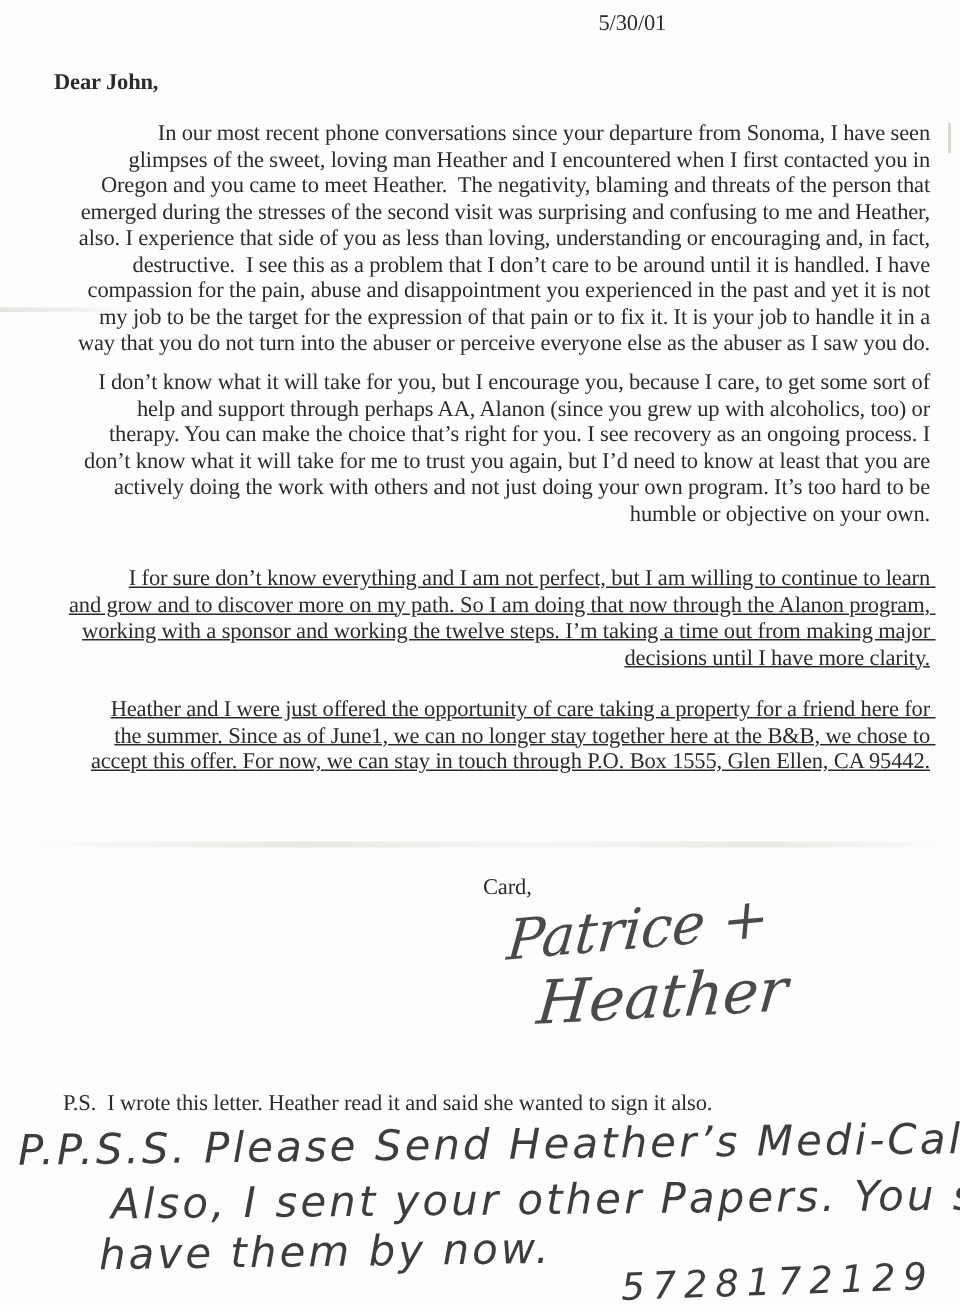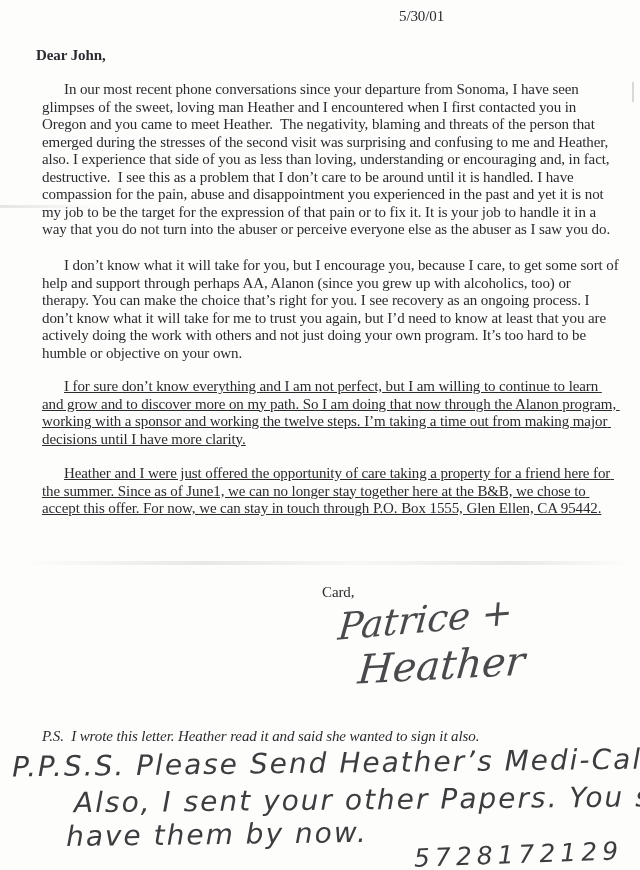--- a/index.html
+++ b/index.html
@@ -11,40 +11,40 @@
     font-family: "Liberation Serif", serif;
     color: #2b2b2f;
   }
   .page { position: absolute; inset: 0; }
 
   .typed { font-size: 15px; line-height: 17.5px; letter-spacing: -0.1px; white-space: pre-wrap; }
 
   .date    { position: absolute; top: 8px;  left: 399px; }
   .salute  { position: absolute; top: 47px; left: 36px; font-weight: bold; }
 
-  .para { position: absolute; left: 42px; width: 578px; text-indent: 22px; text-align: left; }
+  .para { position: absolute; left: 42px; width: 578px; text-indent: 22px; text-align: right; }
   .p1 { top: 81px; }
-  .p2 { top: 257px; }
+  .p2 { top: 247px; }
   .p3 { top: 378px; text-decoration: underline; }
   .p4 { top: 465px; text-decoration: underline; }
   .p5 { top: 536px; }
 
   .closing { position: absolute; top: 584px; left: 322px; }
 
   .sig {
     position: absolute;
     font-family: "DejaVu Serif", serif;
     font-style: italic;
     color: #4a4a4c;
     white-space: nowrap;
   }
   .sig-patrice { top: 598px; left: 338px; font-size: 37px; transform: rotate(-5deg) skewX(-10deg); }
   .sig-heather { top: 642px; left: 358px; font-size: 40px; transform: rotate(-3deg) skewX(-8deg); }
 
-  .ps { position: absolute; top: 728px; left: 42px; width: 560px; font-style: italic; }
+  .ps { position: absolute; top: 728px; left: 42px; width: 560px; }
 
   .hand {
     position: absolute;
     font-family: "DejaVu Sans", sans-serif;
     font-style: italic;
     color: #3d3d3f;
     white-space: nowrap;
     letter-spacing: 2px;
     font-size: 28px;
   }

